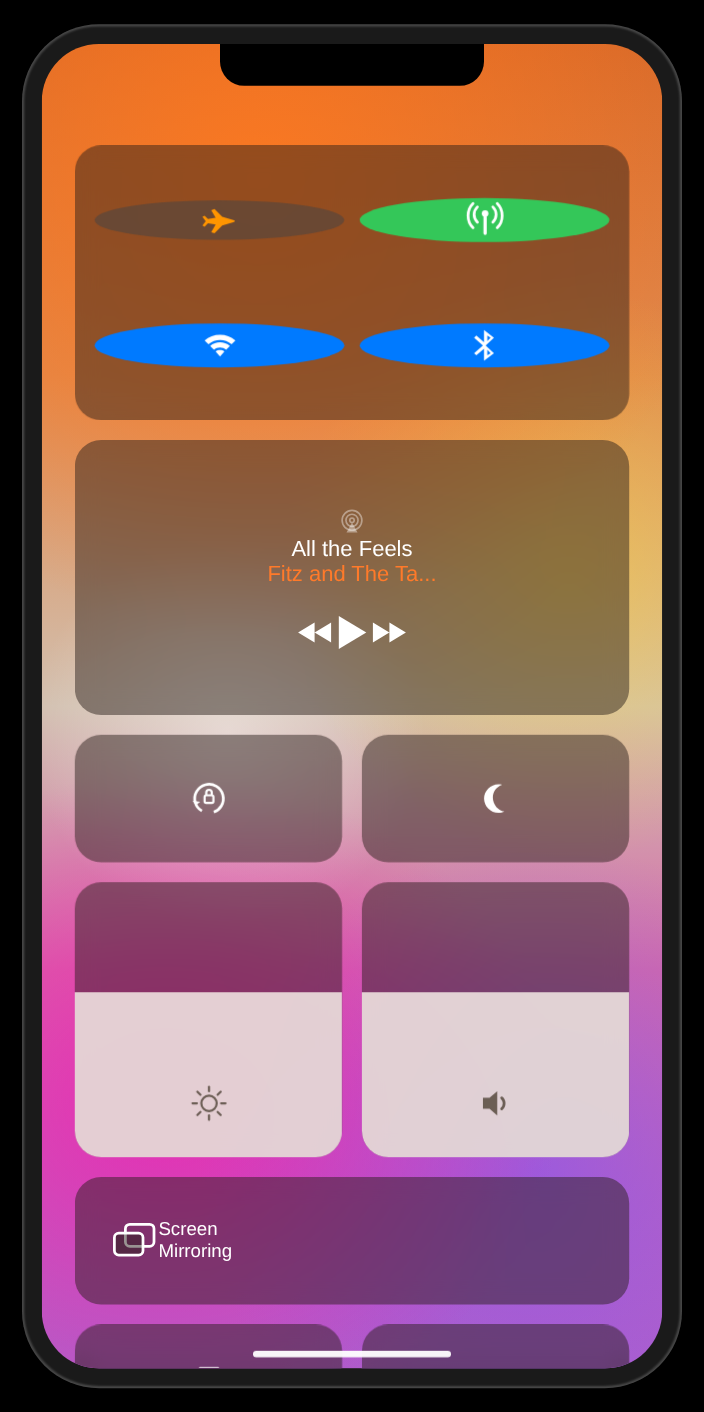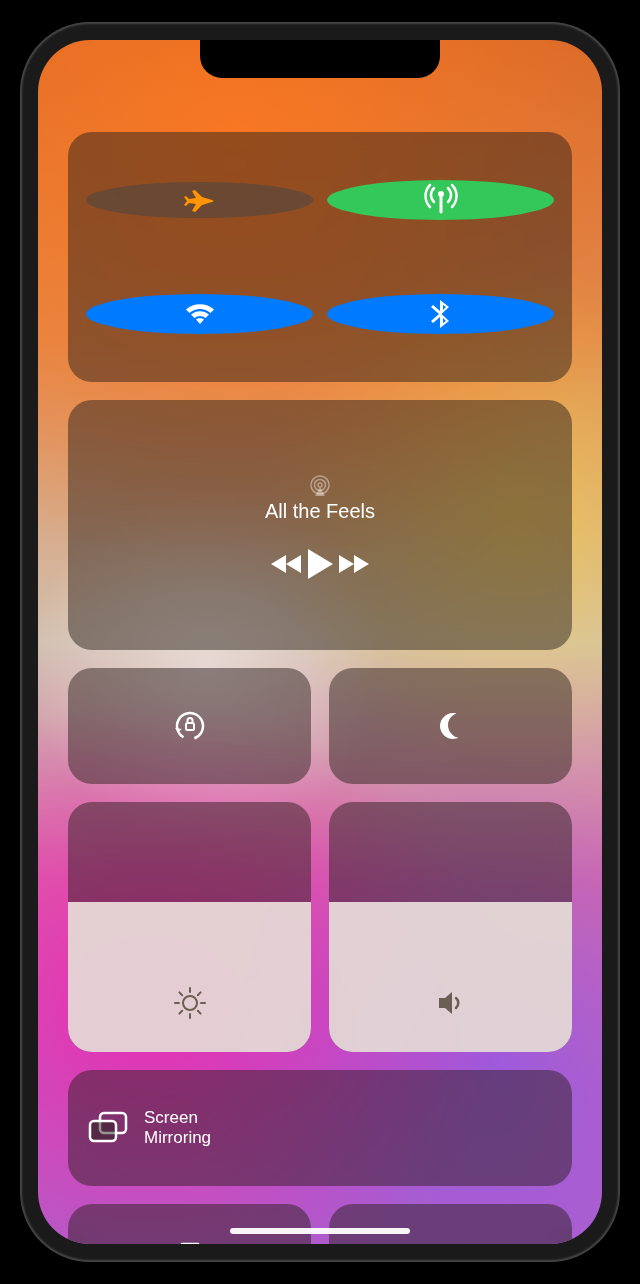--- a/index.html
+++ b/index.html
@@ -130,22 +130,22 @@
 }
 .slider-module .slider-icon {
   position: absolute;
   bottom: 30px; left: 50%;
   transform: translateX(-50%);
 }
 .screen-mirror {
   display: flex;
   align-items: center;
   justify-content: flex-start;
-  padding: 0 18px;
-  gap: 14px;
+  padding: 0 32px;
+  gap: 0;
 }
 .sm-text { font-size: 17px; line-height: 1.15; color: #fff; font-weight: 400; }
 svg { display: block; }
 </style>
 </head>
 <body>
 
 <div class="device-frame">
   <div class="screen">
     <div class="notch"></div>
@@ -195,20 +195,21 @@
             <svg width="24" height="24" viewBox="0 0 24 24">
                 <circle cx="12" cy="11" r="9" stroke="rgba(255,255,255,0.4)" stroke-width="1.5" fill="none"></circle>
                 <circle cx="12" cy="11" r="5.5" stroke="rgba(255,255,255,0.4)" stroke-width="1.5" fill="none"></circle>
                 <circle cx="12" cy="11" r="2" stroke="rgba(255,255,255,0.4)" stroke-width="1.5" fill="none"></circle>
                 <path d="M12 13 L7 22 L17 22 Z" fill="rgba(255,255,255,0.4)"></path>
               </svg>
           </span>
         </div>
         <div class="music-title-area">
           <div class="song-title">All the Feels</div>
+          <div class="song-artist">Fitz and The Ta...</div>
         </div>
         <div class="music-controls">
           <span>
             <svg width="36" height="24" viewBox="0 0 36 24">
                 <path d="M17 12 L32 3 L32 21 Z M2 12 L17 3 L17 21 Z" fill="#fff"></path>
               </svg>
           </span>
           <span>
             <svg width="30" height="34" viewBox="0 0 30 34">
                 <path d="M3 2 L28 17 L3 32 Z" fill="#fff"></path>

